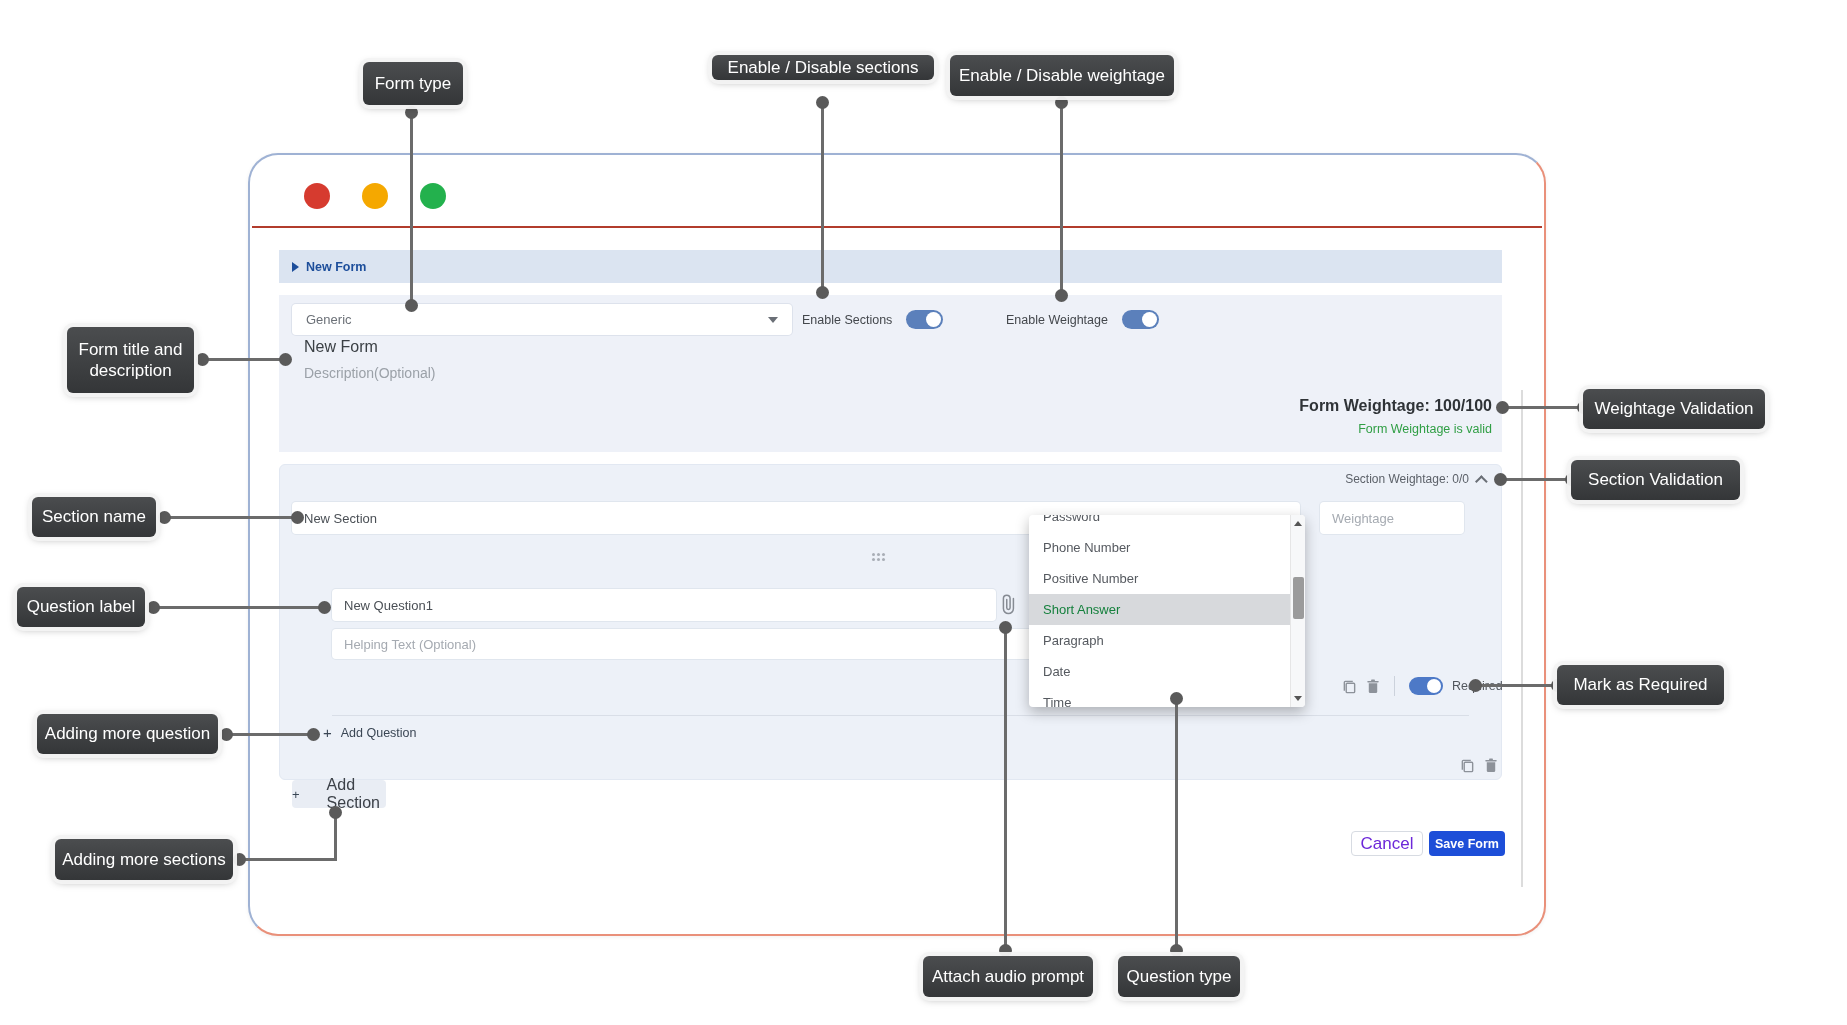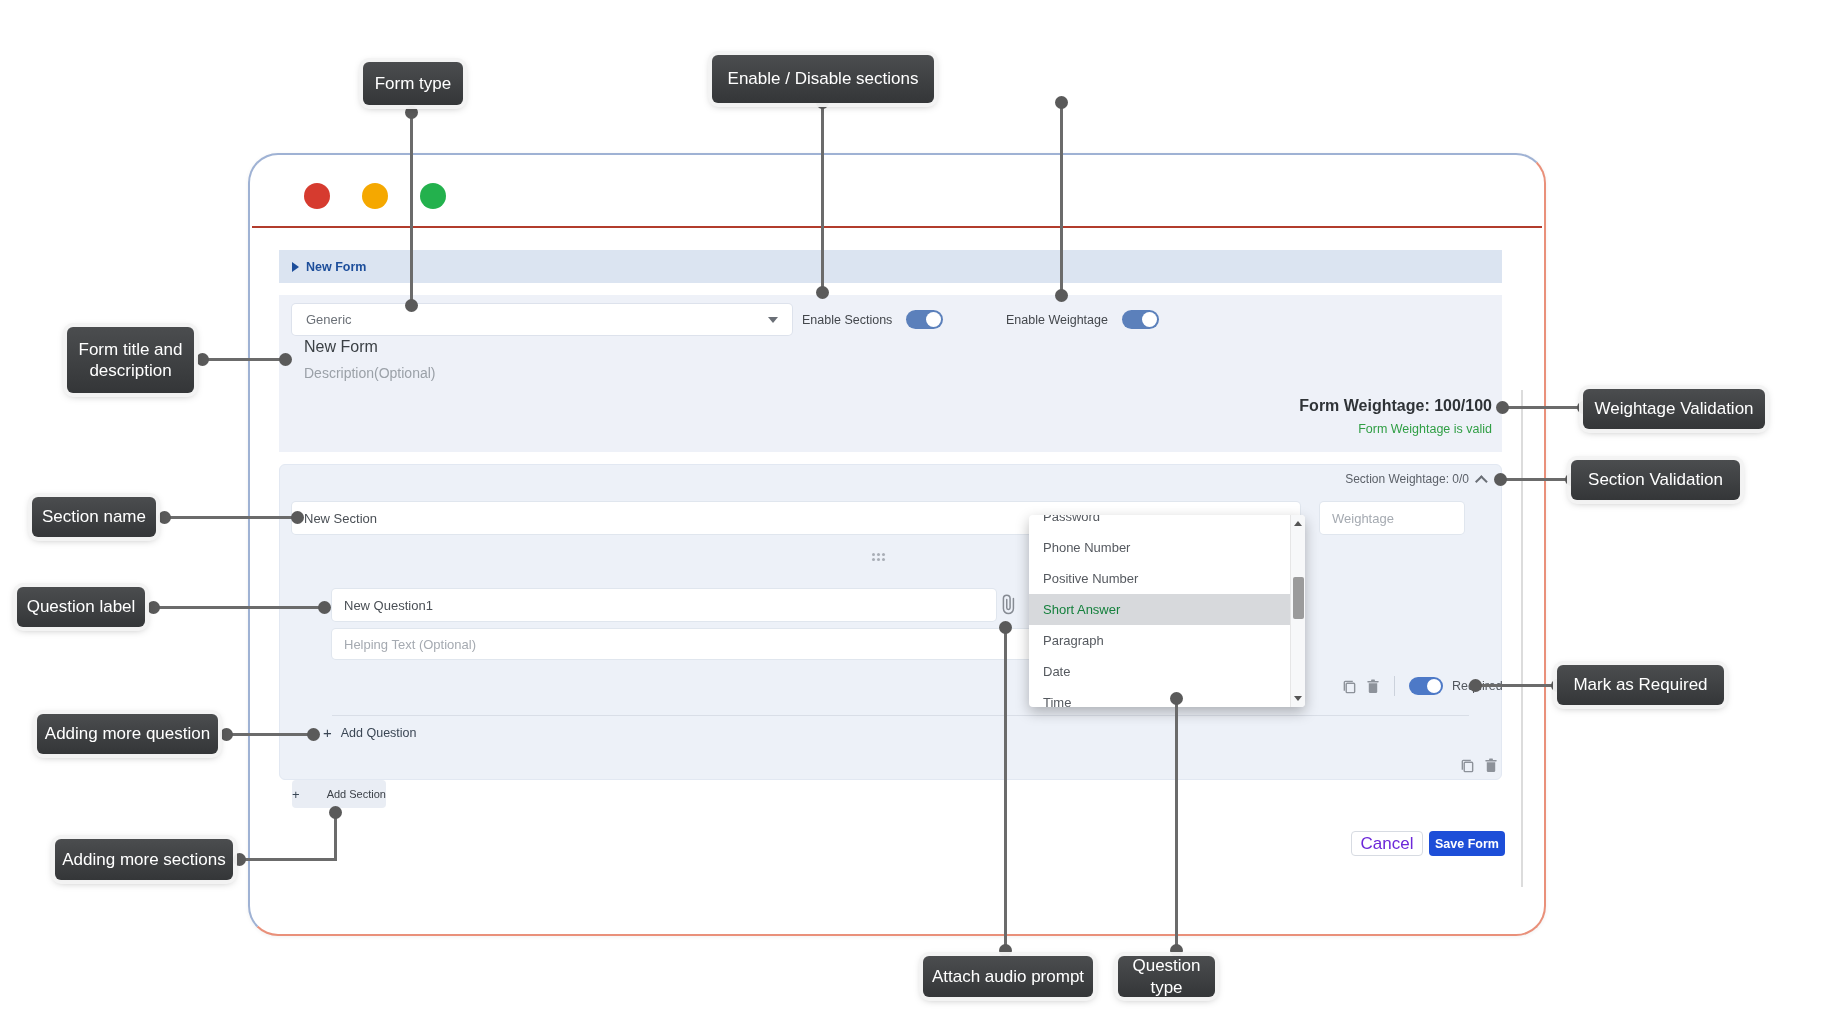--- a/index.html
+++ b/index.html
@@ -55,21 +55,21 @@
   .vdiv { width:1px; height:20px; background:#ccd2dc; margin:0 5px; }
   .toggle-sm { position:relative; width:34px; height:18px; border-radius:9px; background:#4d79c7; }
   .toggle-sm .knob { position:absolute; right:2px; top:2px; width:14px; height:14px; border-radius:50%; background:#ffffff; }
   .req-label { font-size:12.5px; color:#52575e; }
   .divider2 { position:absolute; left:82px; top:560px; width:1137px; height:1px; background:#d9dee7; }
   .add-q { position:absolute; left:73px; top:570px; display:flex; align-items:center; gap:9px; }
   .plus { font-size:15px; color:#3a4654; line-height:1; }
   .add-q-label { font-size:12.5px; font-weight:400; color:#3a4654; }
   .sec-icons2 { position:absolute; left:1210px; top:603px; display:flex; gap:9px; }
   .add-section { position:absolute; left:42px; top:625px; width:94px; height:28px; background:#e9edf4; border-radius:4px; display:flex; align-items:center; justify-content:center; gap:7px; }
-  .add-s-label { font-size:11px; color:#3c4148;margin-left:20px; }
+  .add-s-label { font-size:16px; color:#3c4148;margin-left:20px; }
   .btn-cancel { position:absolute; left:1101px; top:676px; width:72px; height:25px; background:#ffffff; border:1px solid #d7dbe2; border-radius:4px;
     display:flex; align-items:center; justify-content:center; font-size:17px; color:#6d28d9; }
   .btn-save { position:absolute; left:1179px; top:676px; width:76px; height:25px; background:#1d4ed8; border-radius:4px;
     display:flex; align-items:center; justify-content:center; font-size:12.5px; font-weight:bold; color:#ffffff; }
   .gray-vline { position:absolute; left:1271px; top:235px; width:2px; height:497px; background:#dcdcdc; }
   
   .menu { position:absolute; left:779px; top:360px; width:276px; height:192px; background:#ffffff; border-radius:4px;
     box-shadow:0 5px 14px rgba(0,0,0,0.28); overflow:hidden; z-index:5; }
   .menu-list { position:absolute; left:0; top:-14px; right:15px; }
   .menu-item { height:31px; line-height:31px; padding-left:14px; font-size:13px; color:#55595f; }
@@ -281,25 +281,26 @@
 
   <div class="conn" style="left:1004px;top:629px;width:3px;height:324px;"></div>
   <div class="cdot" style="left:999px;top:621px;"></div>
   <div class="cdot" style="left:999px;top:944px;"></div>
 
   <div class="conn" style="left:1175px;top:700px;width:3px;height:253px;"></div>
   <div class="cdot" style="left:1170px;top:692px;"></div>
   <div class="cdot" style="left:1170px;top:944px;"></div>
 
   <div class="callout" style="left:363px;top:62px;width:100px;height:43px;">Form type</div>
-  <div class="callout" style="left:712px;top:55px;width:222px;height:48px;text-align:right;">Enable / Disable sections</div>
+  <div class="callout" style="left:712px;top:55px;width:222px;height:25px;text-align:right;">Enable / Disable sections</div>
+  <div class="callout" style="left:950px;top:55px;width:224px;height:41px;">Enable / Disable weightage</div>
   <div class="callout" style="left:67px;top:327px;width:127px;height:66px;padding:0 10px;">Form title and description</div>
   <div class="callout" style="left:1583px;top:389px;width:182px;height:40px;">Weightage Validation</div>
   <div class="callout" style="left:1571px;top:460px;width:169px;height:40px;">Section Validation</div>
   <div class="callout" style="left:32px;top:497px;width:124px;height:40px;">Section name</div>
   <div class="callout" style="left:17px;top:587px;width:128px;height:40px;">Question label</div>
   <div class="callout" style="left:1557px;top:665px;width:167px;height:40px;">Mark as Required</div>
   <div class="callout" style="left:37px;top:714px;width:181px;height:40px;">Adding more question</div>
   <div class="callout" style="left:55px;top:839px;width:178px;height:41px;">Adding more sections</div>
   <div class="callout" style="left:923px;top:956px;width:170px;height:41px;">Attach audio prompt</div>
-  <div class="callout" style="left:1118px;top:956px;width:97px;height:41px;">Question type</div>
+  <div class="callout" style="left:1118px;top:956px;width:122px;height:41px;">Question type</div>
 
 </div>
 
 </body></html>

